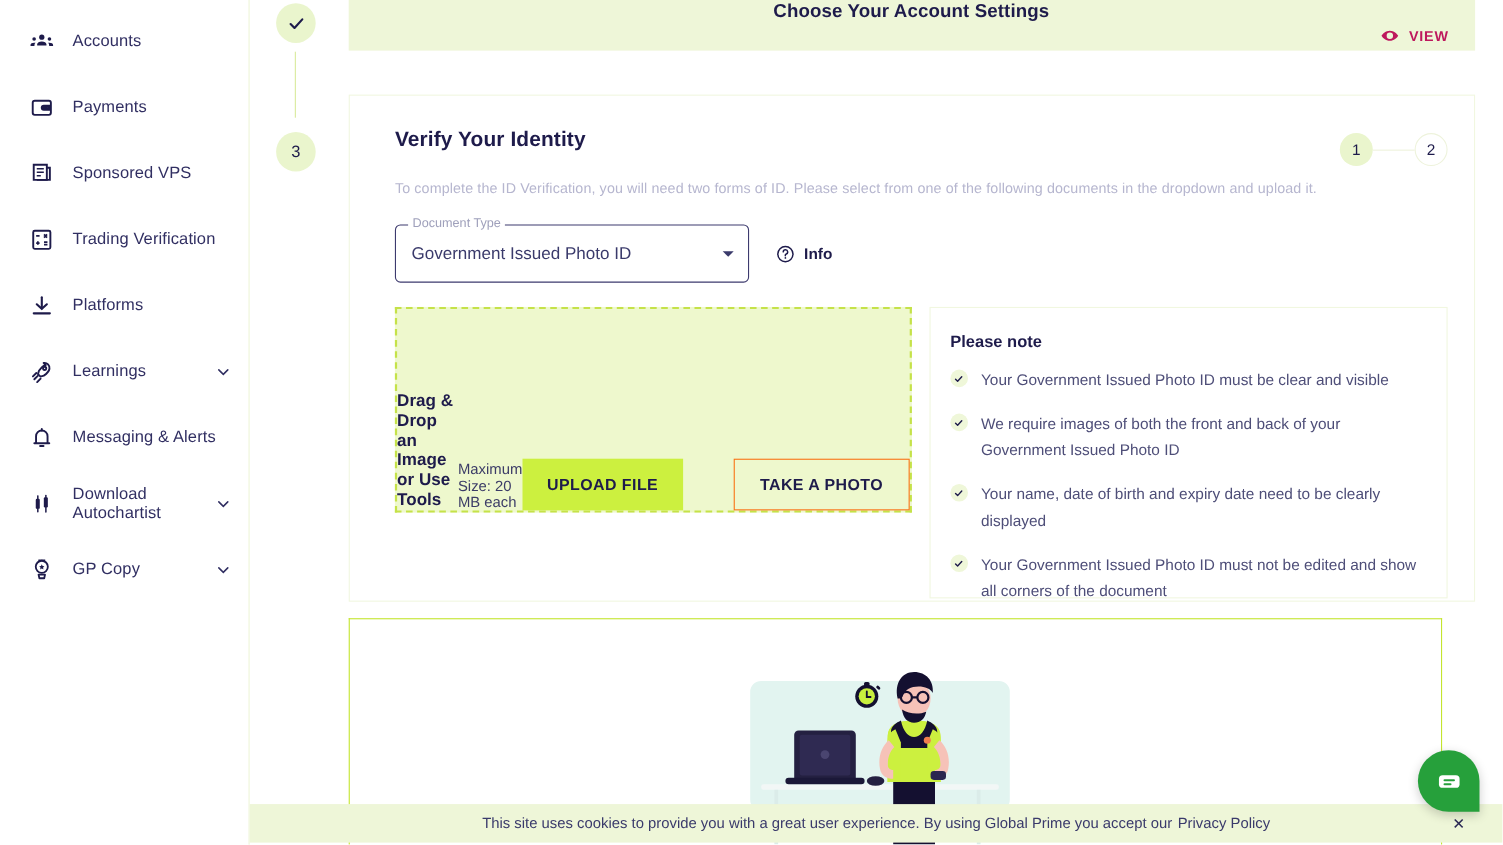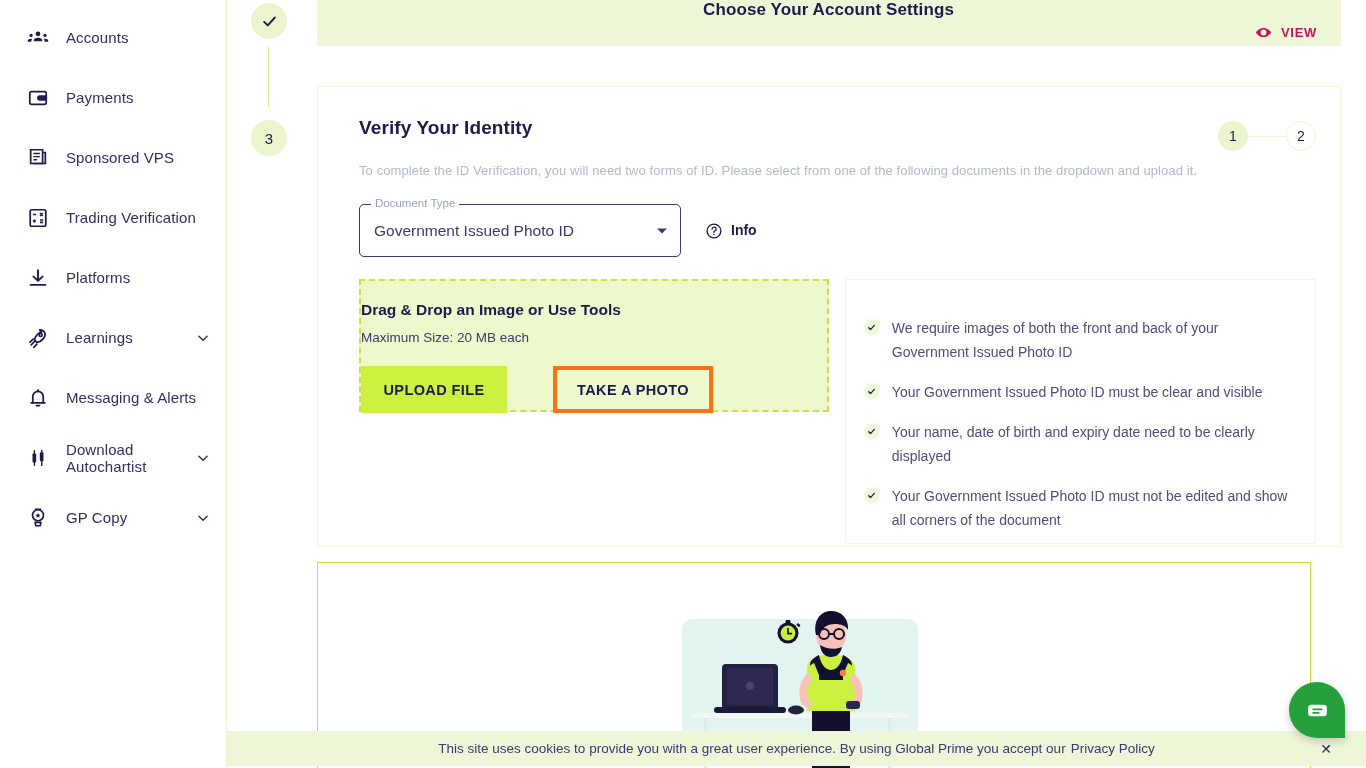--- a/index.html
+++ b/index.html
@@ -120,35 +120,35 @@
   .info-btn {
     margin-left: 24px; display: flex; align-items: flex-start; gap: 8px;
     cursor: pointer; color: #1e1b4b;
   }
   .info-btn svg { width: 18px; height: 18px; display: block; }
   .info-label { font-size: 14px; font-weight: 700; color: #1e1b4b; }
 
   
   .panels { margin-top: 22px; display: flex; align-items: flex-start; }
   .dropzone {
-    width: 489px; height: 133px;
+    width: 489px; height: 187px;
     background: #eef8cd; border: 2px dashed #c5e249;
-    display: flex; flex-direction: column; align-items: flex-start;
+    display: flex; flex-direction: row; align-items: flex-end;
     padding-top: 20px; cursor: pointer;
   }
   .dz-title { font-size: 15.5px; font-weight: 700; color: #1e1b4b; }
   .dz-sub { margin-top: 11px; font-size: 13.5px; color: #3c3c67; }
   .dz-buttons { margin-top: 21px; display: flex; gap: 46px; }
   .btn-upload {
     width: 146px; height: 47px; background: #ccf03f; border: none;
     font-family: inherit; font-size: 14.5px; font-weight: 700; color: #1e1b4b;
     letter-spacing: .4px; cursor: pointer;
   }
   .btn-photo {
-    width: 160px; height: 47px; background: transparent; border: 4px solid #f97316;
+    width: 160px; height: 47px; background: transparent; border: 1px solid #f97316;
     font-family: inherit; font-size: 14.5px; font-weight: 700; color: #1e1b4b;
     letter-spacing: .4px; cursor: pointer;
   }
   .note {
     margin-left: 16px; width: 489px; height: 265px;
     border: 1px solid #f1f7e0; background: #fff;
     padding: 22px 18px 0 18px;
   }
   .note-title { font-size: 15px; font-weight: 700; color: #1e1b4b; }
   .note-list { margin-top: 14px; list-style: none; }
@@ -382,36 +382,37 @@
         <div class="dropzone">
           <div class="dz-title">Drag &amp; Drop an Image or Use Tools</div>
           <div class="dz-sub">Maximum Size: 20 MB each</div>
           <div class="dz-buttons">
             <button class="btn-upload">UPLOAD FILE</button>
             <button class="btn-photo">TAKE A PHOTO</button>
           </div>
         </div>
 
         <aside class="note">
+          <div class="note-title">Please note</div>
           <ul class="note-list">
             <li class="note-item">
               <span class="note-check">
                 <svg viewBox="0 0 24 24" fill="none" stroke="currentColor" stroke-width="3.4" stroke-linecap="round" stroke-linejoin="round">
                     <path d="M4.5 12.5l5 5 10-11"></path>
                   </svg>
               </span>
-              <span class="note-text">We require images of both the front and back of your Government Issued Photo ID</span>
+              <span class="note-text">Your Government Issued Photo ID must be clear and visible</span>
             </li>
             <li class="note-item">
               <span class="note-check">
                 <svg viewBox="0 0 24 24" fill="none" stroke="currentColor" stroke-width="3.4" stroke-linecap="round" stroke-linejoin="round">
                     <path d="M4.5 12.5l5 5 10-11"></path>
                   </svg>
               </span>
-              <span class="note-text">Your Government Issued Photo ID must be clear and visible</span>
+              <span class="note-text">We require images of both the front and back of your Government Issued Photo ID</span>
             </li>
             <li class="note-item">
               <span class="note-check">
                 <svg viewBox="0 0 24 24" fill="none" stroke="currentColor" stroke-width="3.4" stroke-linecap="round" stroke-linejoin="round">
                     <path d="M4.5 12.5l5 5 10-11"></path>
                   </svg>
               </span>
               <span class="note-text">Your name, date of birth and expiry date need to be clearly displayed</span>
             </li>
             <li class="note-item">

